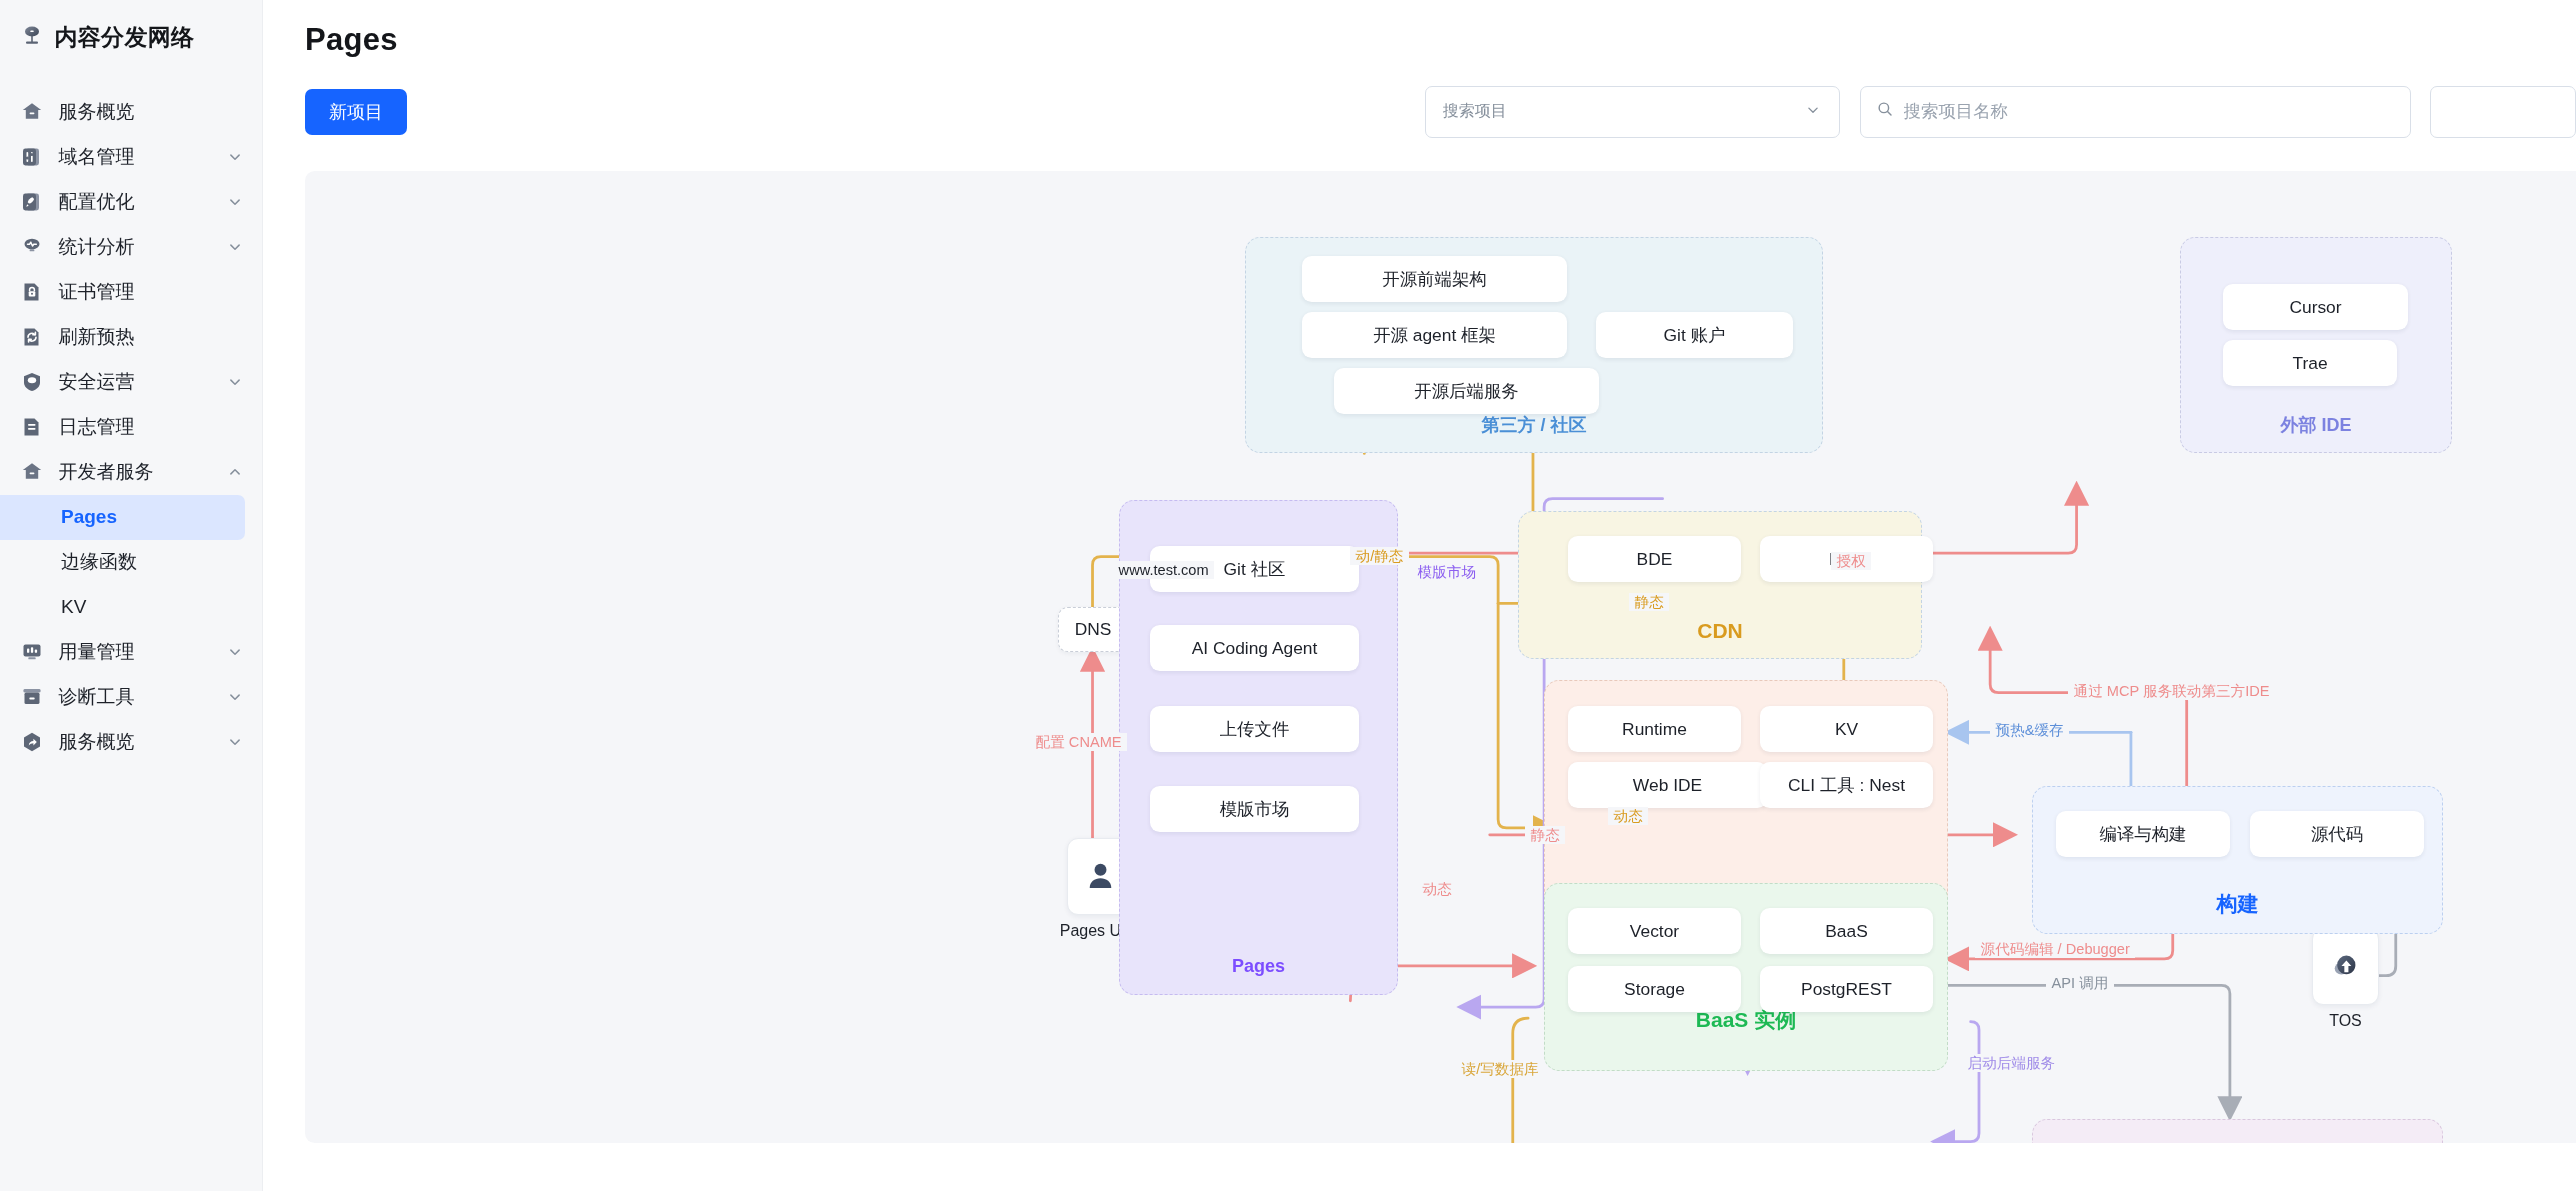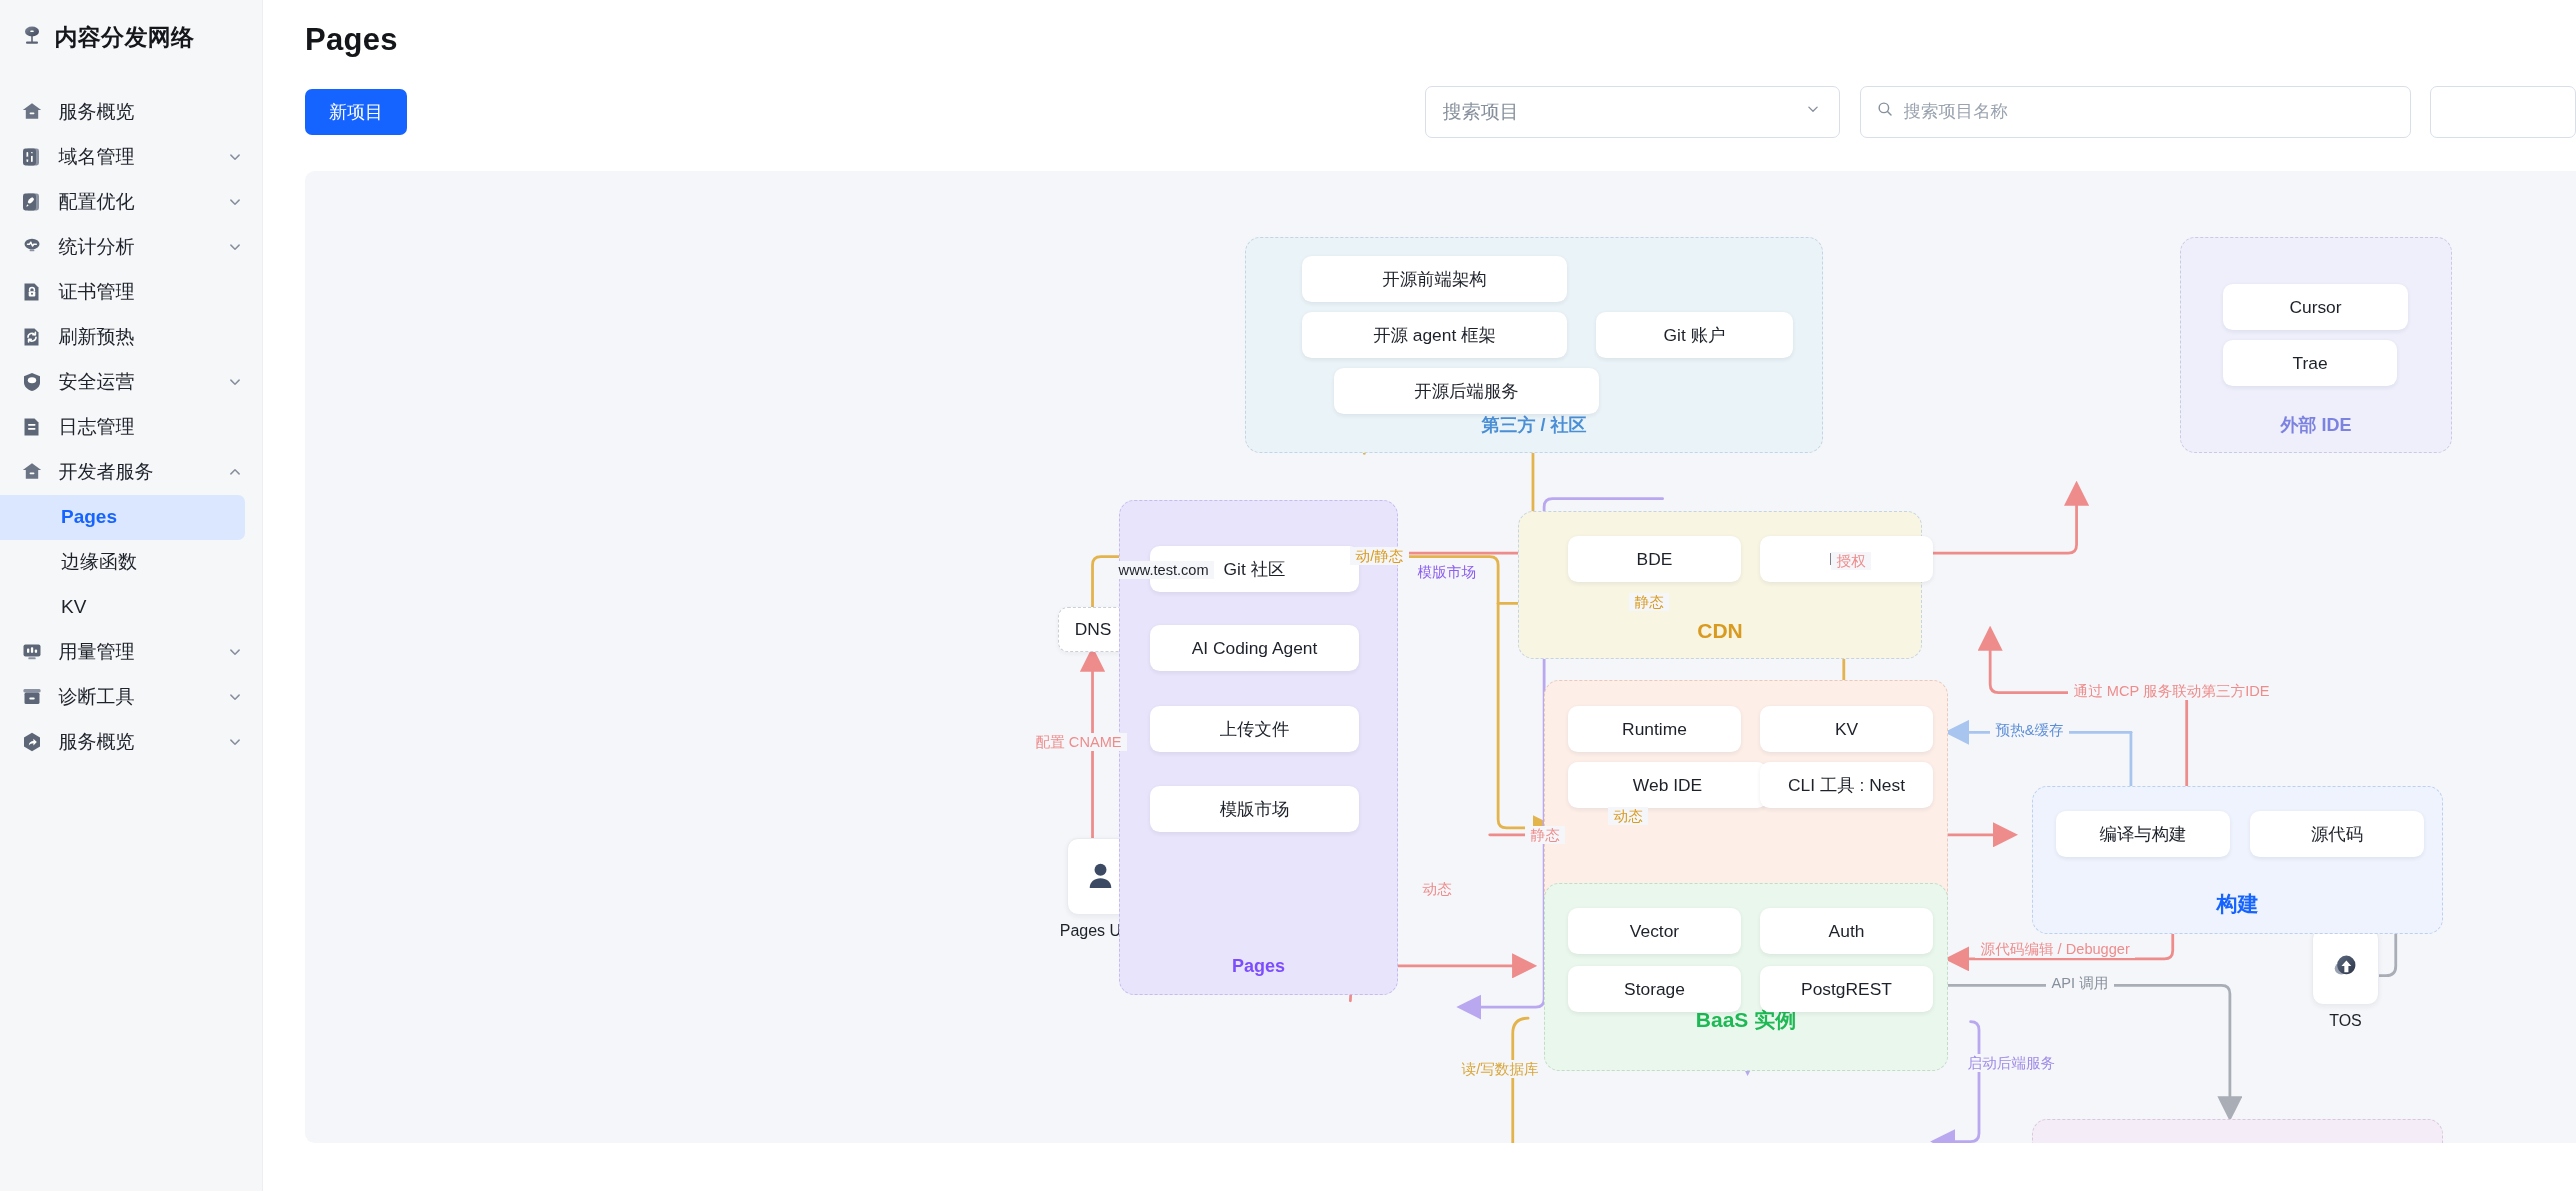--- a/index.html
+++ b/index.html
@@ -57,21 +57,21 @@
     background:#1664ff; color:#fff; border:none; border-radius:7px;
     font-size:18px; padding: 0 24px; height: 46px; cursor:pointer;
     font-family: inherit;
   }
   .toolbar-right {
     margin-left:auto; display:flex; align-items:center; gap:19.5px; padding-right:0;
   }
   .select-box {
     width: 415px; height: 52px; border:0.7px solid #d9dfe8; border-radius:7px;
     background:#fff; display:flex; align-items:center; padding: 0 16.7px;
-    font-size:19px; color:#86909c; cursor:pointer;
+    font-size:16px; color:#86909c; cursor:pointer;
   }
   .select-box .sel-val { flex:1; }
   .search-box {
     width: 551px; height: 52px; border:0.7px solid #d9dfe8; border-radius:7px;
     background:#fff; display:flex; align-items:center; padding: 0 15.3px; gap:9.8px;
     font-size:17.4px; color:#86909c; cursor:text;
   }
   .search-box input {
     border:none; outline:none; font-size:17.4px; color:#1d2129;
     font-family: inherit; background:transparent; flex:1;
@@ -541,21 +541,21 @@
         <span>CLI 工具 : Nest</span>
       </div>
 
       <div class="grp" style="left:1239px; top:712px; width:404px; height:188px; background:#eaf7ec; border-color:#c2dcc7;">
         <div class="grp-label" style="bottom:36px; color:#1db954; font-size:21px;">BaaS 实例</div>
       </div>
       <div class="node" style="left:1263px; top:737px; width:173px; height:46px;">
         <span>Vector</span>
       </div>
       <div class="node" style="left:1455px; top:737px; width:173px; height:46px;">
-        <span>Auth</span>
+        <span>BaaS</span>
       </div>
       <div class="node" style="left:1263px; top:795px; width:173px; height:46px;">
         <span>Storage</span>
       </div>
       <div class="node" style="left:1455px; top:795px; width:173px; height:46px;">
         <span>PostgREST</span>
       </div>
 
       <div class="grp" style="left:1727px; top:615px; width:411px; height:148px; background:#eef3fd; border-color:#bcd0f0;">
         <div class="grp-label" style="bottom:15.3px; color:#1664ff; font-size:21px;">构建</div>

